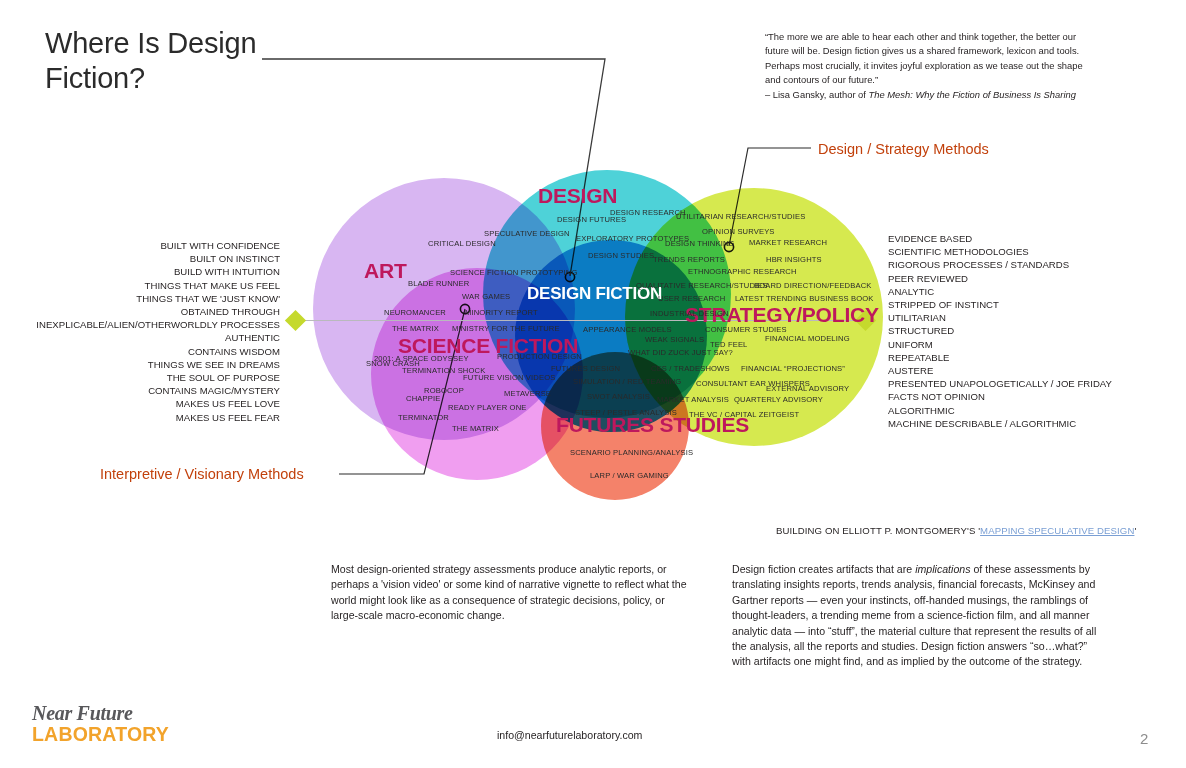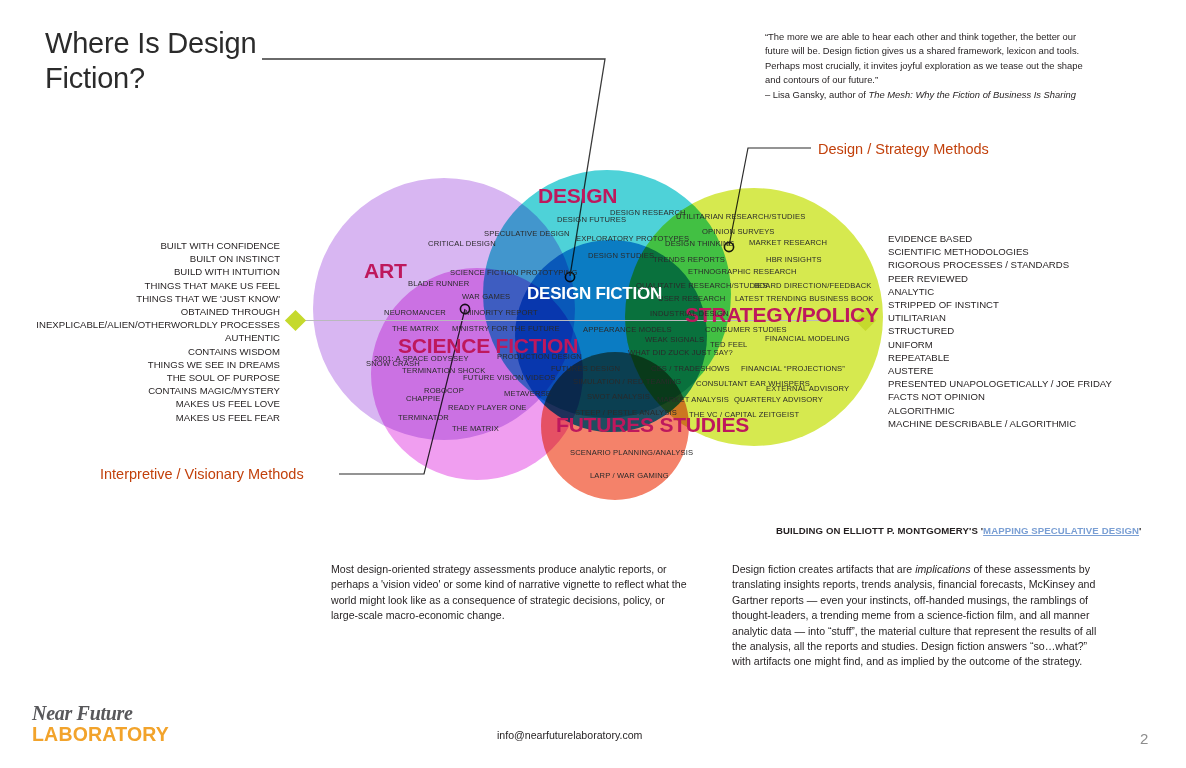--- a/index.html
+++ b/index.html
@@ -75,21 +75,21 @@
   
   .side-list{
     position:absolute; font-size:9.6px; line-height:13.2px;
     color:#231f20; font-weight:400;
   }
   #left-list{right:906px; top:239px; text-align:right; width:320px;}
   #right-list{left:888px; top:232px; text-align:left; width:260px;}
 
   
   #attribution{
-    left:749px; top:525px; font-size:9.6px; font-weight:700;
+    left:749px; top:525px; font-size:9.6px; font-weight:400;
     letter-spacing:0.1px; color:#231f20;padding-left:27px;
   }
   #attribution a{color:#7a9fd4;text-decoration:underline;}
 
   
   .body-col{
     position:absolute; font-size:10.6px; line-height:15.4px; color:#231f20;
   }
   #body-left{left:331px; top:562px; width:362px;}
   #body-right{left:732px; top:562px; width:368px;}

